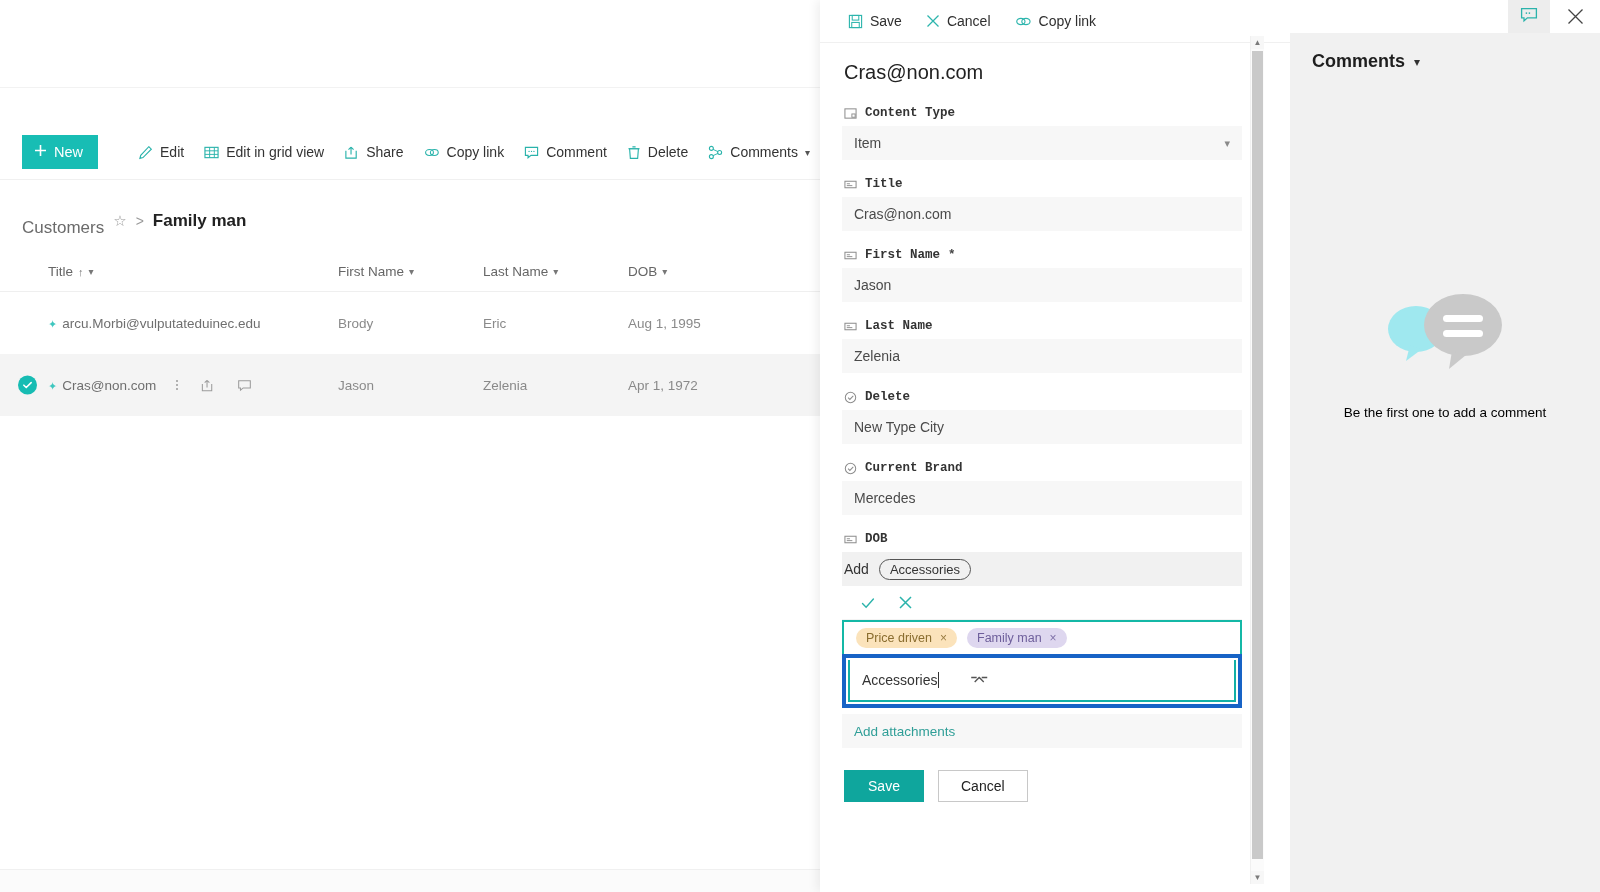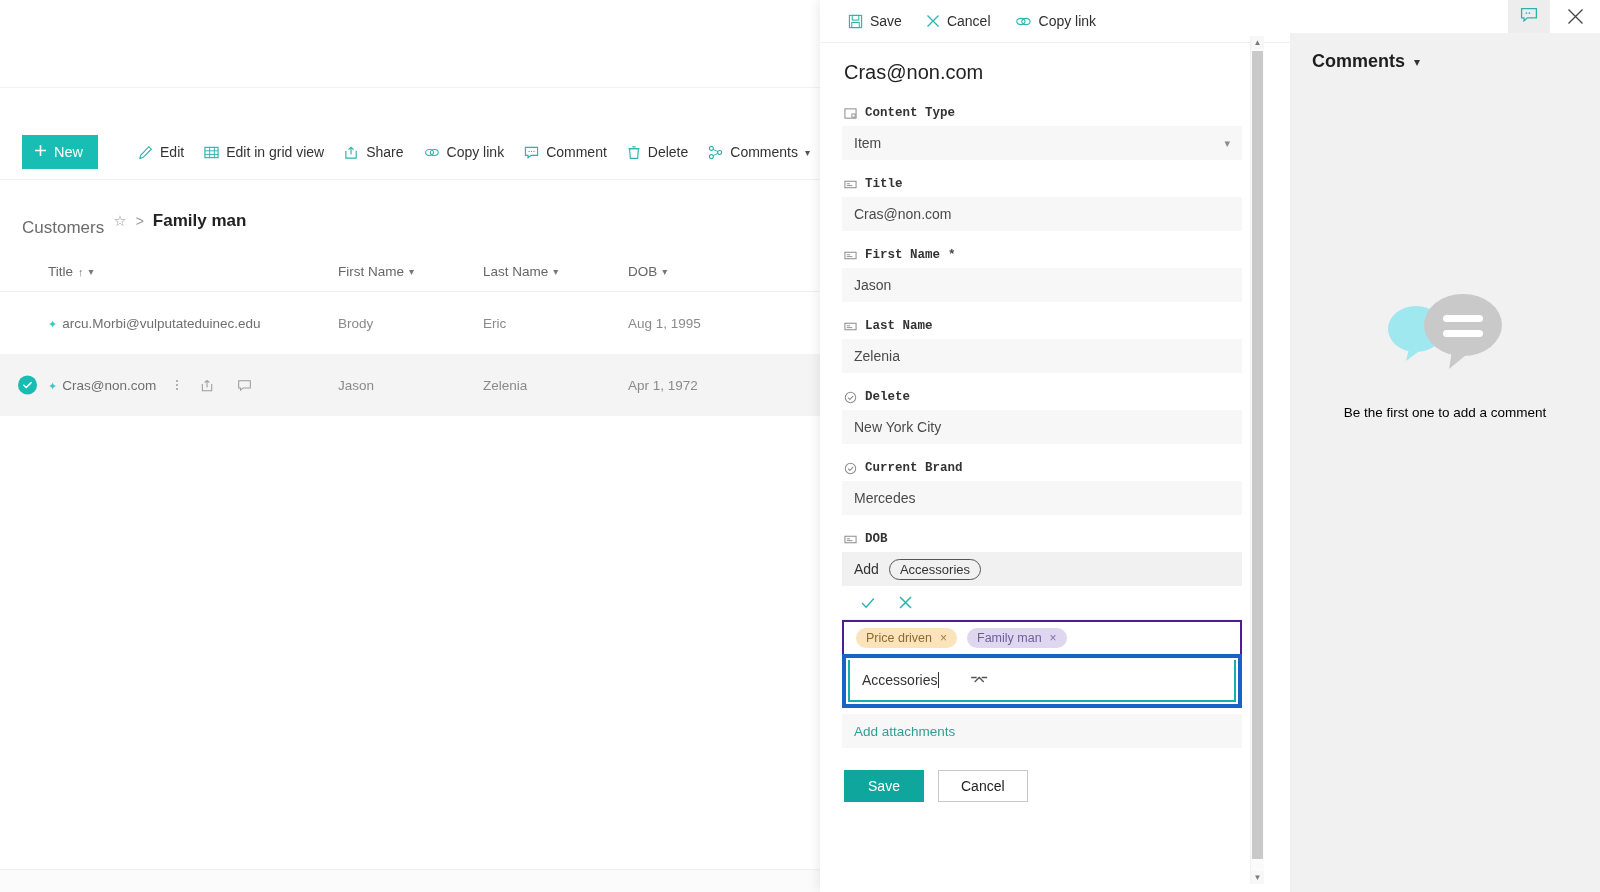--- a/index.html
+++ b/index.html
@@ -120,36 +120,36 @@
     background:#f7f7f7; height:34px; display:flex; align-items:center;
     padding:0 12px; font-size:14px; color:#4a4a4a; box-sizing:border-box;
     position:relative;
   }
   .field-value .dd-chev { position:absolute; right:12px; color:#8a8a8a; font-size:11px; }
 
   
   .tagfield { margin-bottom:0; }
   .suggest-row {
     background:#f1f1f1; height:34px; display:flex; align-items:center; gap:10px;
-    padding:0 12px; box-sizing:border-box; font-size:14px; color:#333;
+    padding:0 2px; box-sizing:border-box; font-size:14px; color:#333;
   }
   .suggest-pill {
     border:1px solid #555; border-radius:11px; padding:2px 10px; font-size:13px; color:#333;
     background:transparent;
   }
   .confirm-row {
     background:#ffffff; height:34px; display:flex; align-items:center; gap:22px;
     padding:0 18px; box-sizing:border-box; border-bottom:1px solid #f3f3f3;
   }
   .confirm-row .ok { color:#2bb3ab; cursor:pointer; display:flex; }
   .confirm-row .no { color:#2bb3ab; cursor:pointer; display:flex; }
 
   .tagbox-outer { position:relative; }
   .tagbox {
-    border:2px solid #4c1d95; background:#ffffff; min-height:36px;
+    border:2px solid #14b8a6; background:#ffffff; min-height:36px;
     display:flex; align-items:center; gap:10px; padding:0 12px; box-sizing:border-box;
   }
   .tag {
     display:inline-flex; align-items:center; gap:8px;
     border-radius:11px; padding:3px 10px; font-size:12.5px;
   }
   .tag .tx { font-size:12px; cursor:pointer; opacity:.85; }
   .tag-price { background:#fbe3bb; color:#8a6d2f; }
   .tag-family { background:#ded7ef; color:#6e5f9b; }
 
@@ -519,21 +519,21 @@
           <div class="field-label">
             <span class="fi">
               <svg width="13" height="13" viewBox="0 0 14 14">
                   <circle cx="7" cy="7" r="5.6" fill="none" stroke="#8d8d8d" stroke-width="1.1"></circle>
                   <path d="M4.4 7.2l1.9 1.9L10 5.2" fill="none" stroke="#8d8d8d" stroke-width="1.1"></path>
                 </svg>
             </span>
             <span>Delete</span>
           </div>
           <div class="field-value">
-            <span>New York City</span>
+            <span>New Type City</span>
           </div>
         </div>
 
         <div class="field">
           <div class="field-label">
             <span class="fi">
               <svg width="13" height="13" viewBox="0 0 14 14">
                   <circle cx="7" cy="7" r="5.6" fill="none" stroke="#8d8d8d" stroke-width="1.1"></circle>
                   <path d="M4.4 7.2l1.9 1.9L10 5.2" fill="none" stroke="#8d8d8d" stroke-width="1.1"></path>
                 </svg>

